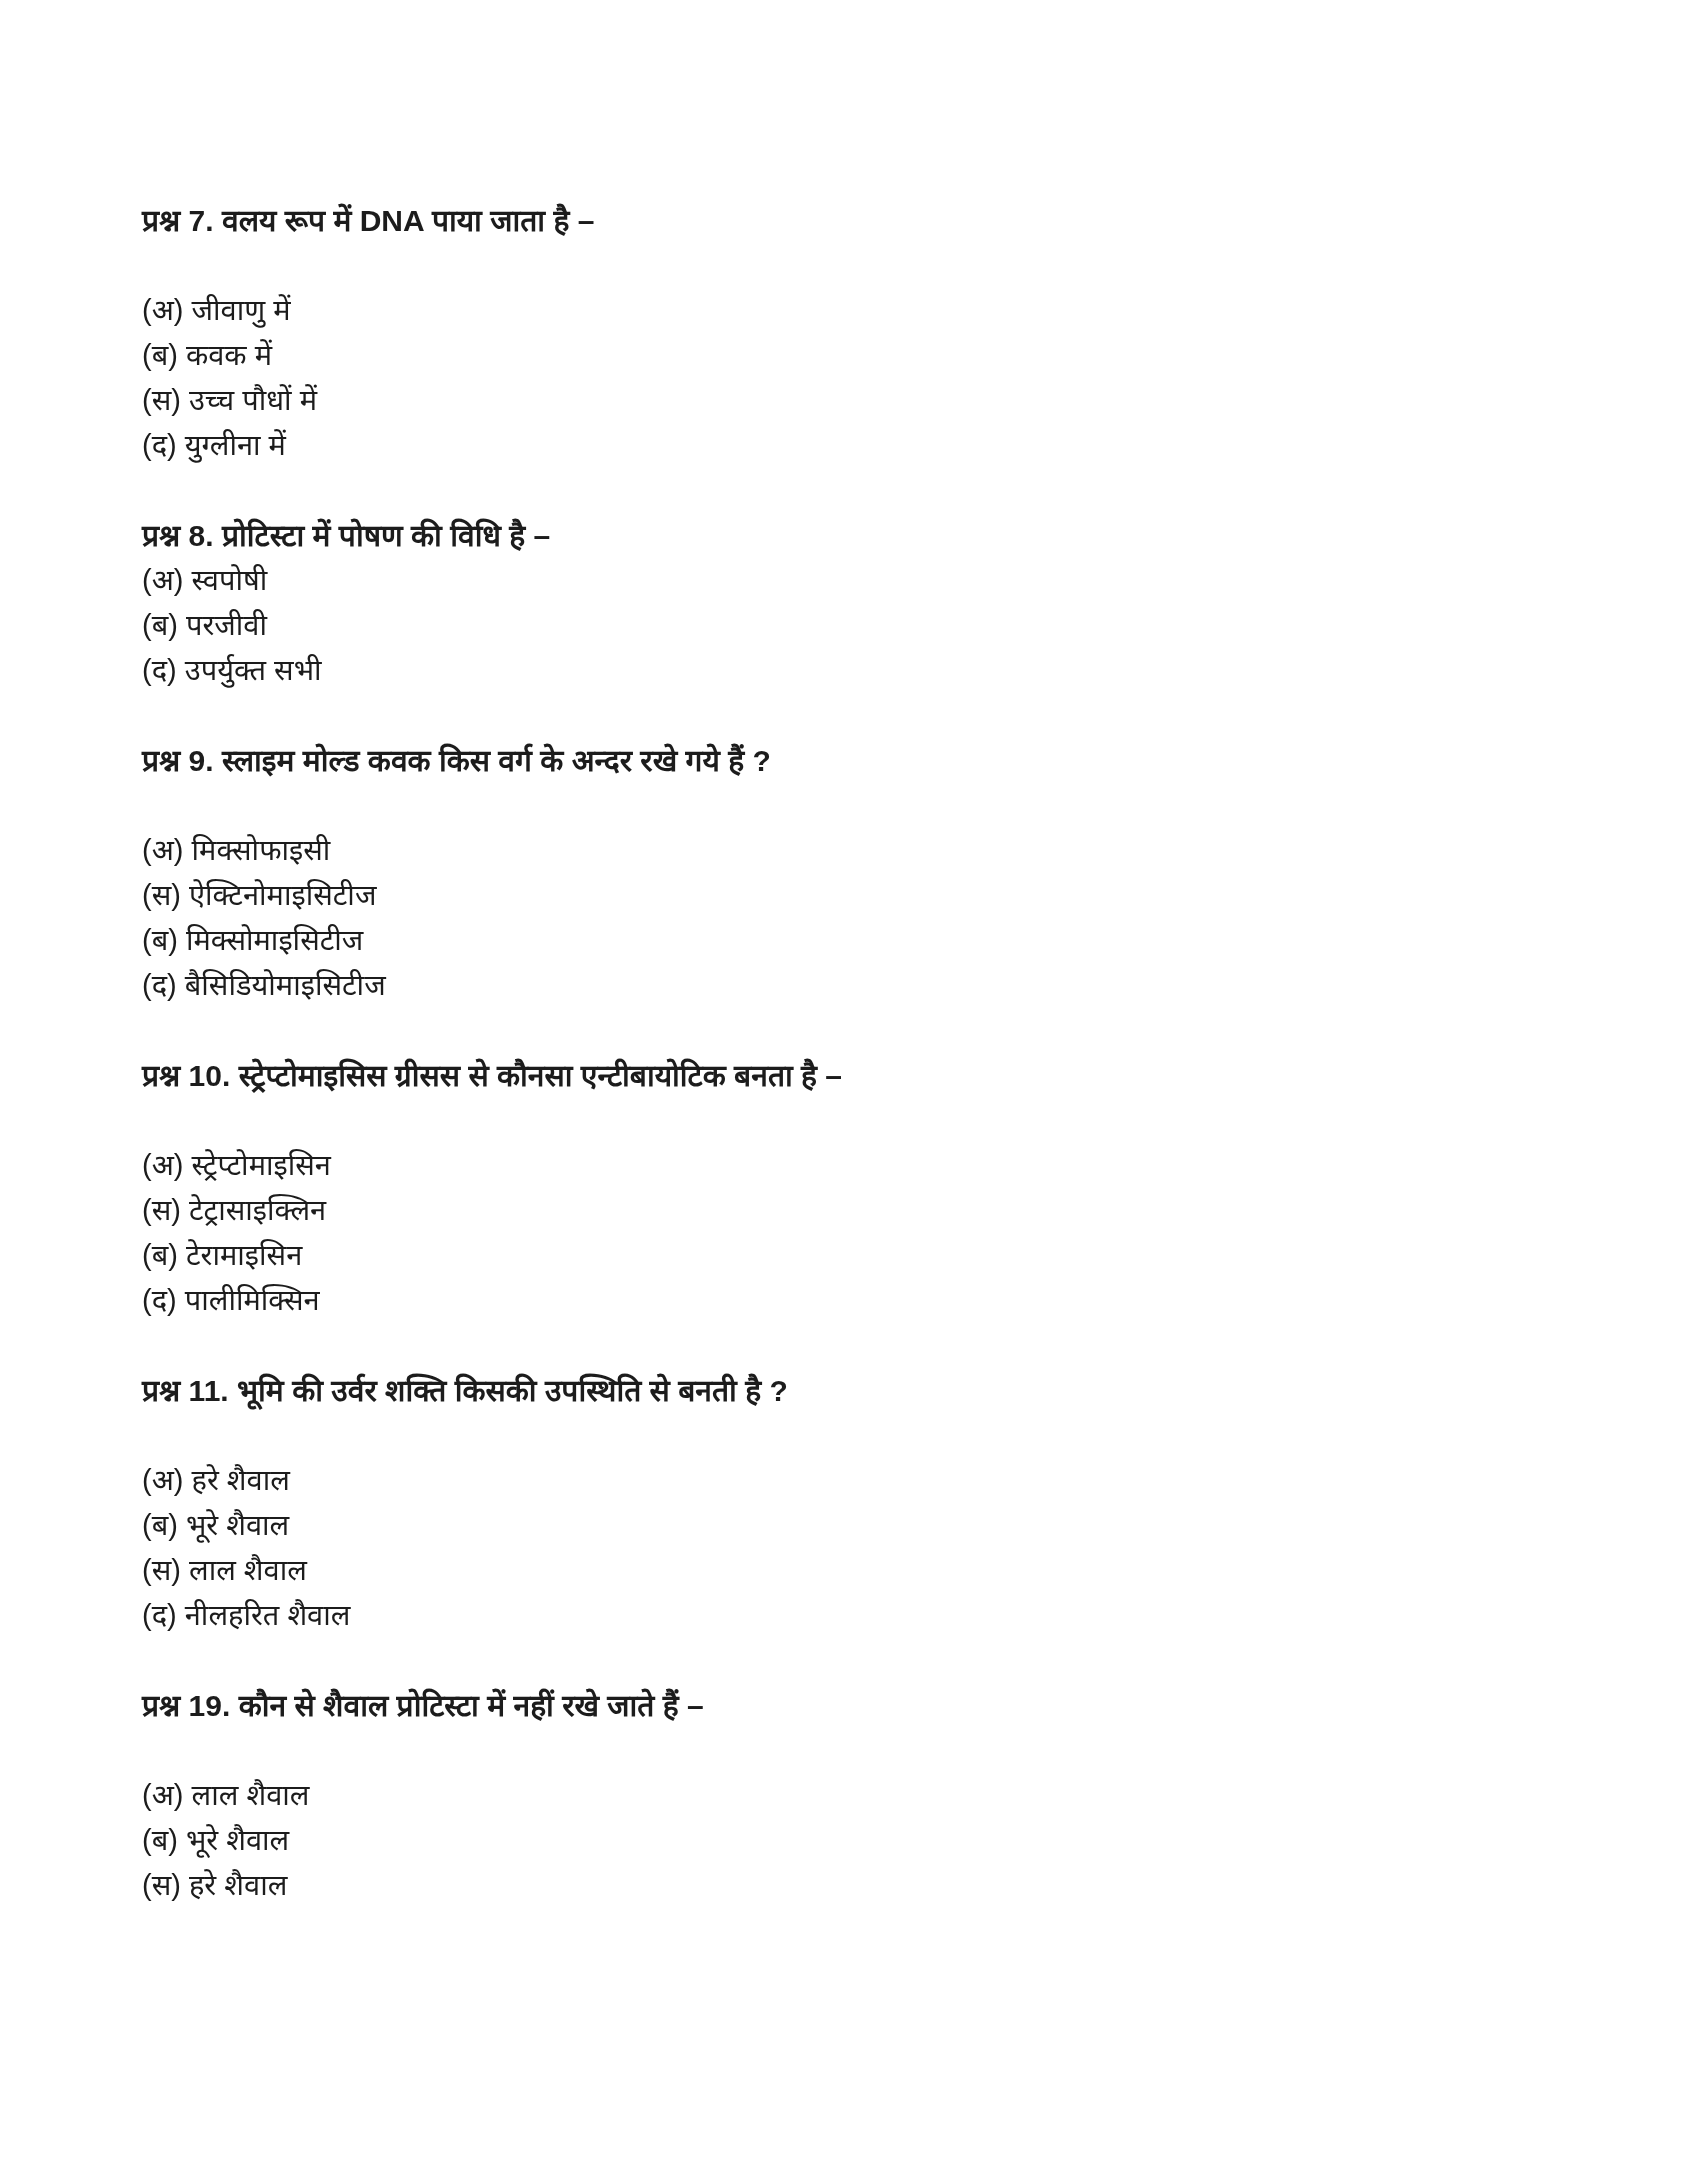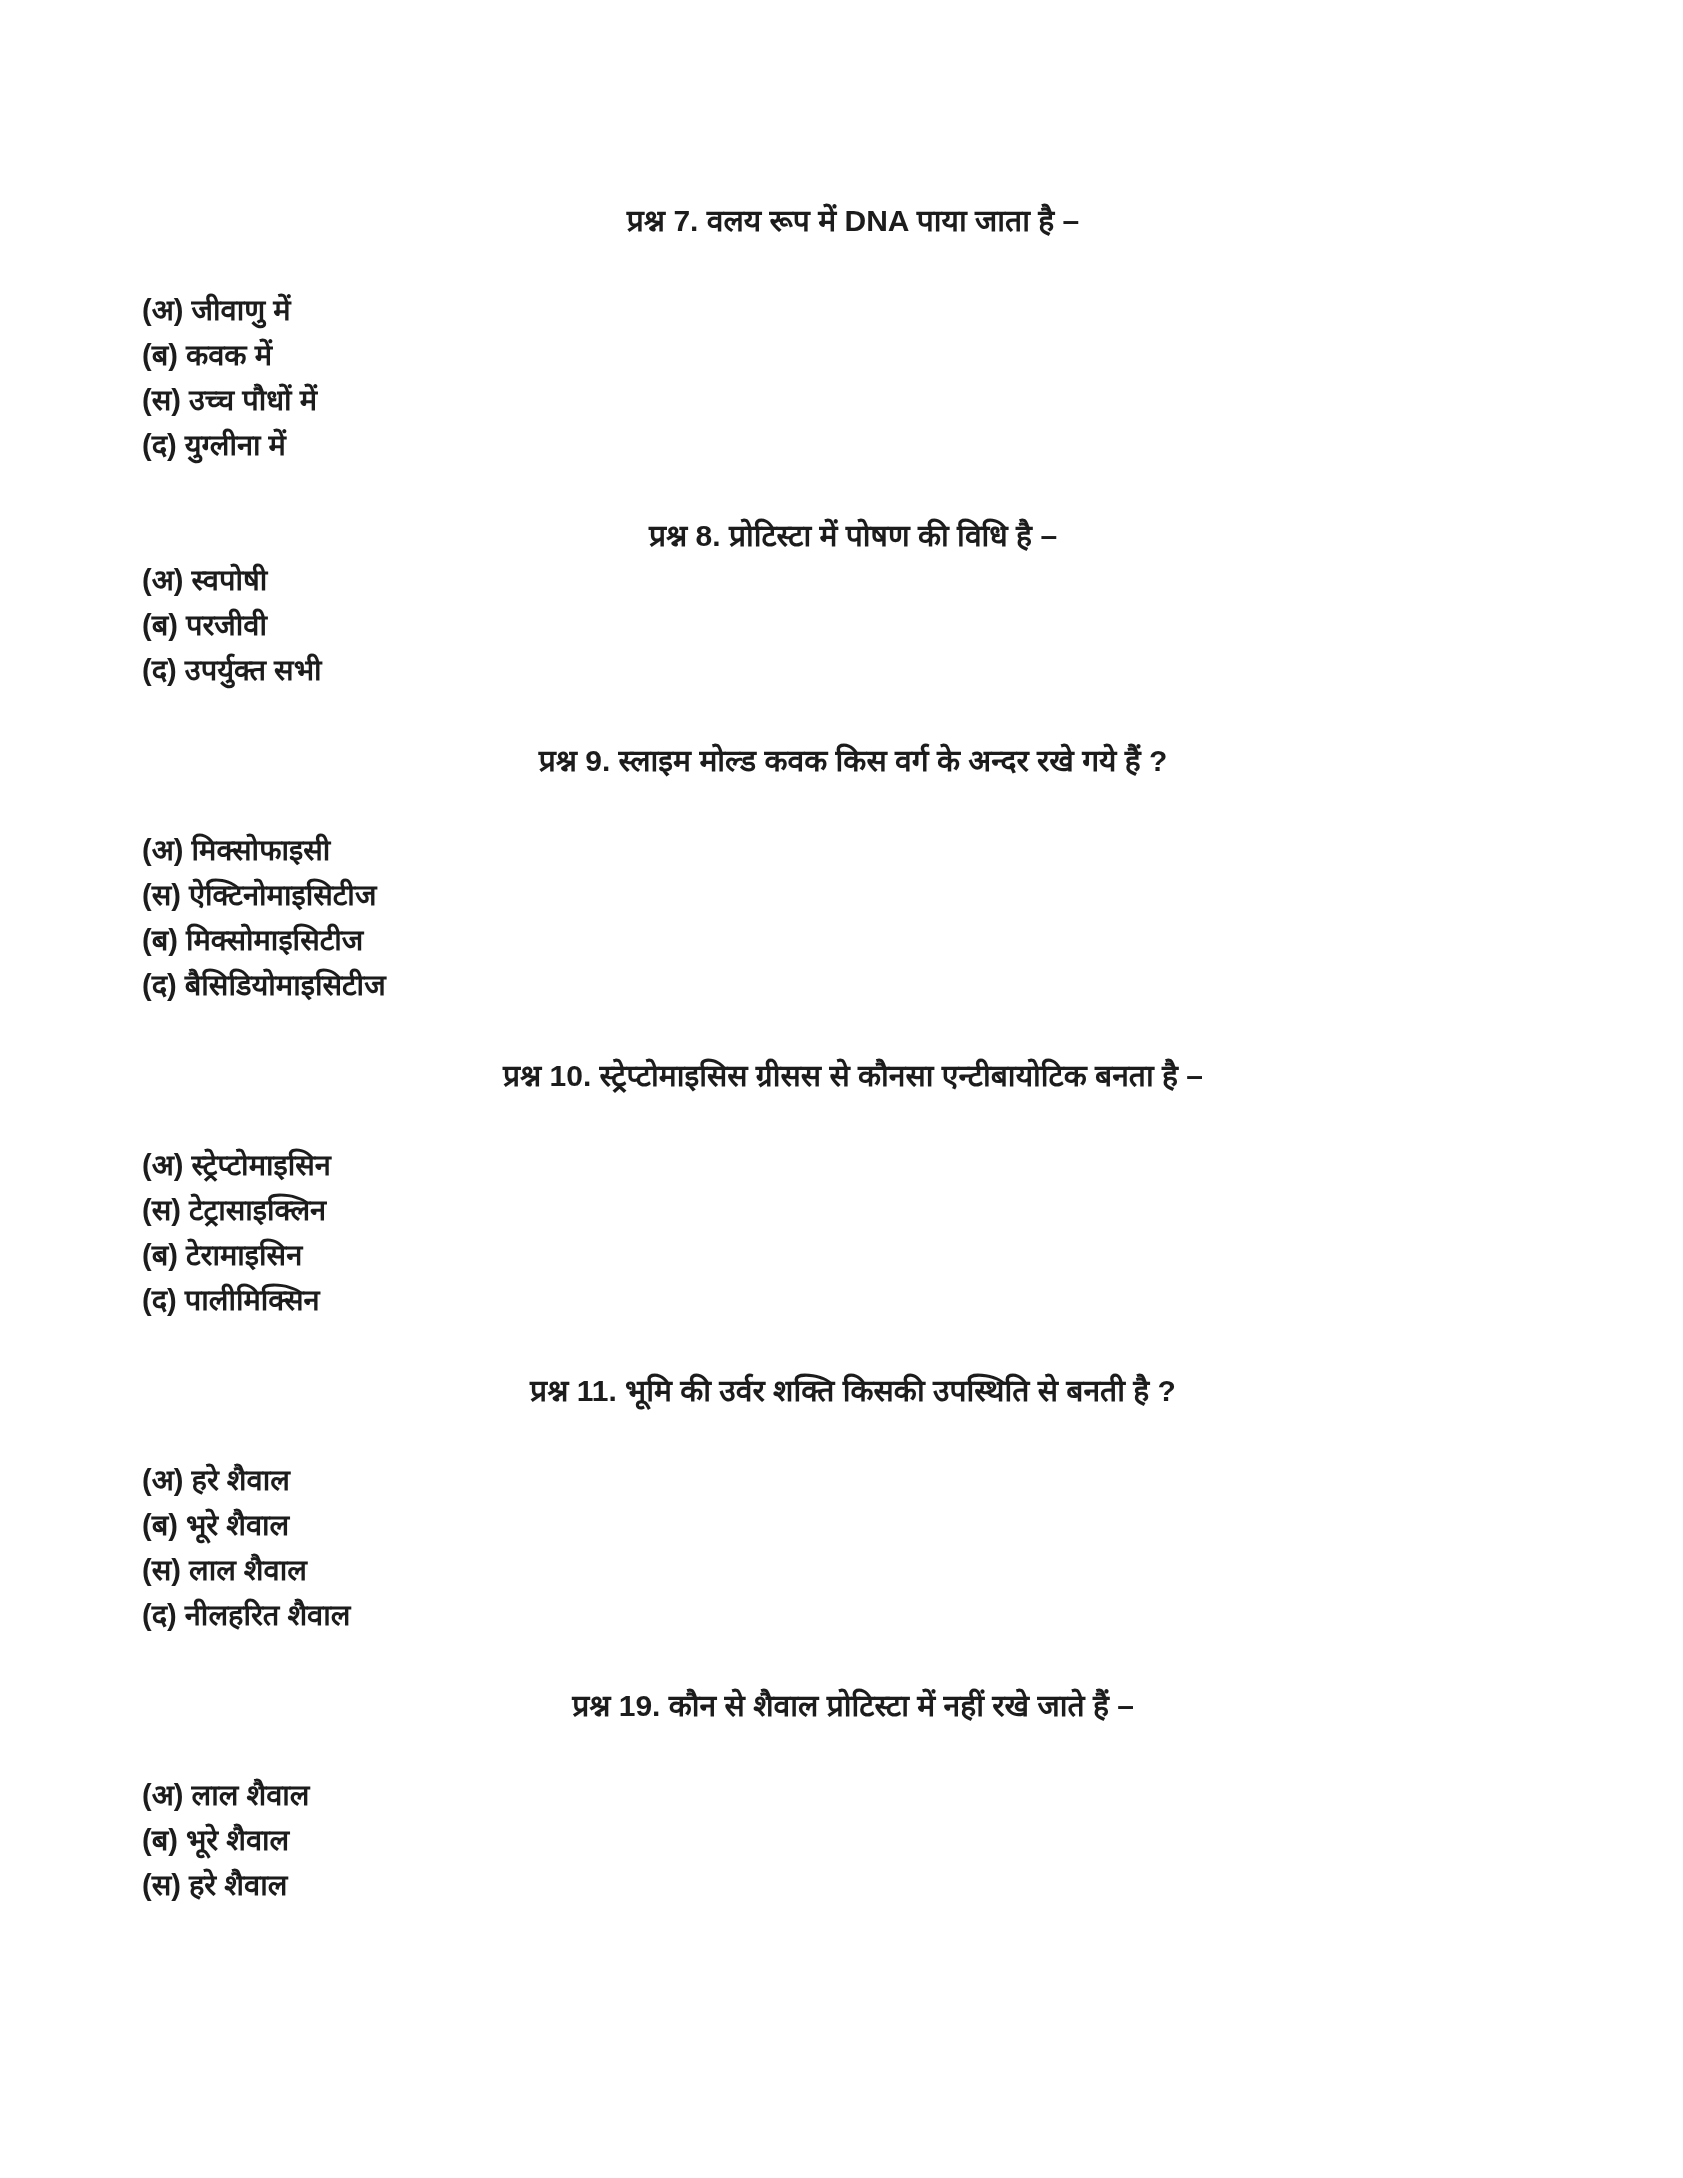--- a/index.html
+++ b/index.html
@@ -17,26 +17,25 @@
     font-family: "Liberation Sans", sans-serif;
     color: #1c1c1c;
     overflow: hidden;
   }
   .q-heading {
     margin: 0;
     font-size: 30px;
     font-weight: 700;
     line-height: 45px;
     white-space: nowrap;
-    text-align: center;
   }
   .option {
     margin: 0;
     font-size: 29px;
-    font-weight: 700;
+    font-weight: 400;
     line-height: 45px;
     white-space: nowrap;
   }
   .line-gap { height: 45px; }
   .block-gap { height: 45px; }
 </style>
 </head>
 <body>
 
 <div class="page">

